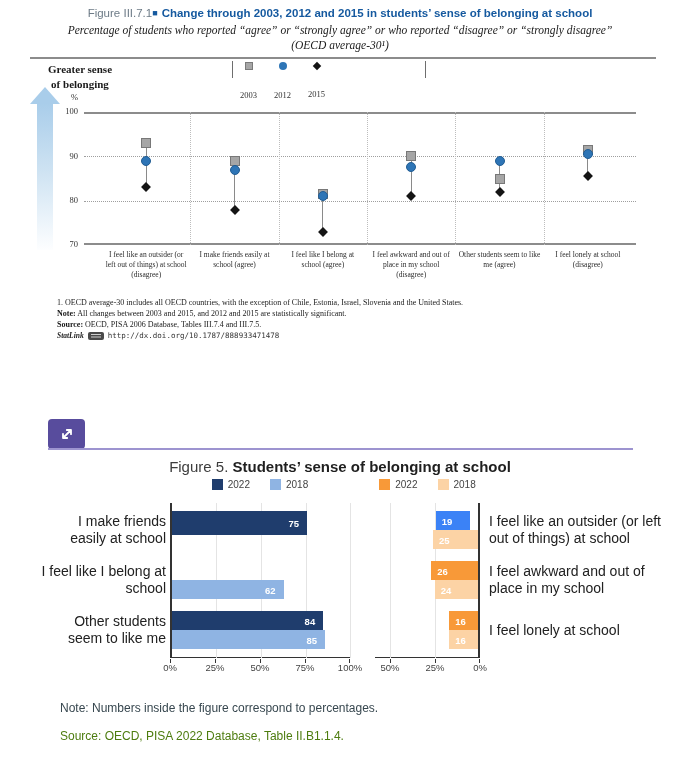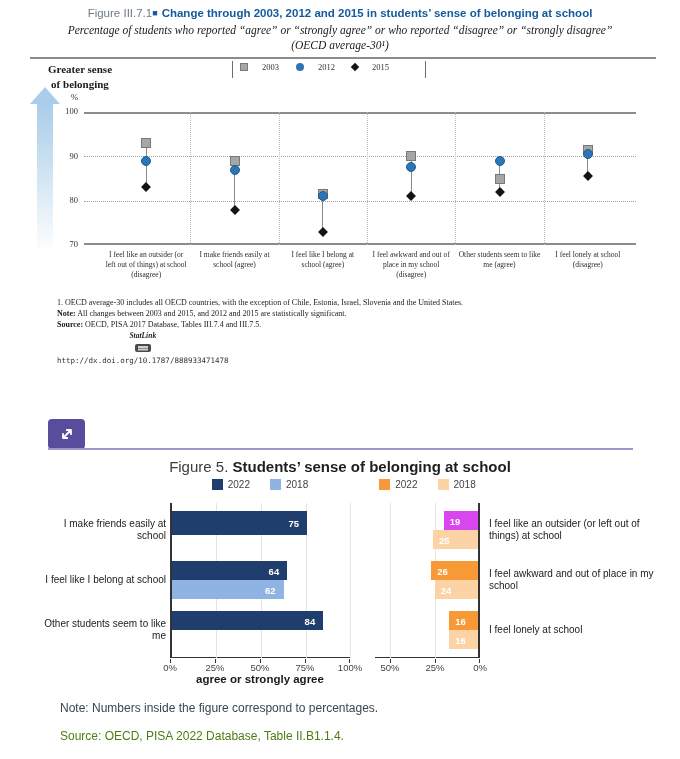--- a/index.html
+++ b/index.html
@@ -16,21 +16,21 @@
             font-family:"Liberation Serif","DejaVu Serif",serif; font-style:italic; font-size:11.5px; color:#1a1a1a; }
   .f1-sub2 { position:absolute; top:39px; left:0; width:680px; text-align:center;
              font-family:"Liberation Serif","DejaVu Serif",serif; font-style:italic; font-size:11.5px; color:#1a1a1a; }
   .f1-rule { position:absolute; top:57px; left:30px; width:626px; height:2px; background:#8c8c8c; }
   .f1-axis-note { position:absolute; top:62px; left:28px; width:104px; text-align:center;
                   font-family:"Liberation Serif","DejaVu Serif",serif; font-weight:bold; font-size:11px; color:#1a1a1a; line-height:1.35; }
   .f1-sep { position:absolute; top:61px; width:1px; height:17px; background:#6e6e6e; }
   .sep-l { left:232px; } .sep-r { left:425px; }
   .f1-legend { position:absolute; top:62px; left:240px; display:flex; align-items:center; gap:17px;
                font-family:"Liberation Serif","DejaVu Serif",serif; font-size:8.5px; color:#333; }
-  .lg-item { display:flex; align-items:center; gap:14px; }
+  .lg-item { display:flex; align-items:center; gap:20px;flex-direction:column; }
   .lg-sq { width:8px; height:8px; background:#a6a6a6; border:1px solid #7a7a7a; }
   .lg-ci { width:8px; height:8px; border-radius:50%; background:#2e75b6; }
   .lg-di { width:6px; height:6px; background:#141414; transform:rotate(45deg); }
 
   .arrow-head { position:absolute; left:30px; top:87px; width:0; height:0;
                 border-left:15px solid transparent; border-right:15px solid transparent; border-bottom:17px solid #a9cdea; }
   .arrow-body { position:absolute; left:37px; top:103px; width:16px; height:147px;
                 background:linear-gradient(180deg,#a9cdea 0%,#cde2f2 45%,#fdfeff 100%); }
 
   .ylab { position:absolute; left:46px; width:32px; text-align:right;
@@ -45,21 +45,21 @@
   .mk { position:absolute; }
   .mk-square { width:10px; height:10px; border:1px solid #787878; transform:translate(-50%,-50%); }
   .mk-circle { width:10px; height:10px; border-radius:50%; border:1px solid #225d93; transform:translate(-50%,-50%); }
   .mk-diamond { width:7px; height:7px; transform:translate(-50%,-50%) rotate(45deg); }
   #top-cats { position:absolute; left:102px; top:250px; width:530px; height:48px; }
   .top-cat { position:absolute; top:0; text-align:center; font-family:"Liberation Serif","DejaVu Serif",serif;
              font-size:7.5px; color:#2b2b2b; line-height:1.3; padding:0 3px; }
 
   .f1-notes { position:absolute; left:57px; top:297px; width:600px;
               font-family:"Liberation Serif","DejaVu Serif",serif; font-size:8px; color:#1a1a1a; line-height:11px; }
-  .statlink-row { position:absolute; left:57px; top:331px; display:flex; align-items:center; gap:4px;flex-direction:column; }
+  .statlink-row { position:absolute; left:57px; top:331px; display:flex; align-items:center; gap:4px; }
   .statlink-label { font-family:"Liberation Serif","DejaVu Serif",serif; font-weight:bold; font-style:italic; font-size:7.5px; color:#222; }
   .statlink-icon { width:16px; height:8px; background:#4a4a4a; border-radius:2px; position:relative; }
   .statlink-icon::after { content:""; position:absolute; left:3px; top:2px; width:10px; height:1.5px; background:#cfcfcf; box-shadow:0 2.5px 0 #cfcfcf; }
   .statlink-url { font-family:"DejaVu Sans Mono",monospace; font-size:7.5px; color:#333; text-decoration:none; }
 
   
   .caption { position:absolute; top:383px; left:0; width:680px; text-align:center;
              font-style:italic; font-size:11.5px; color:#1f1f1f; }
 
   
@@ -79,21 +79,21 @@
   .f5-plot { position:absolute; top:48px; height:155px; border-bottom:1.5px solid #333; }
   #plot-left { left:170px; width:180px; border-left:2px solid #333; }
   #plot-right { left:375px; width:105px; border-right:2px solid #333; }
   .vgrid { position:absolute; top:0; height:155px; width:1px; background:#e4e4e4; }
   .hbar { position:absolute; }
   .bar-val { position:absolute; top:50%; transform:translateY(-50%); color:#fff; font-size:9.5px; font-weight:600; }
   .plot-ltr .bar-val { right:8px; } .plot-rtl .bar-val { left:6px; }
   .bar-cats { position:absolute; top:48px; height:155px; }
   #cats-left { left:40px; width:126px; } #cats-right { left:489px; width:180px; }
   .bar-cat { position:absolute; display:flex; align-items:center; width:100%;
-             font-size:10px; color:#212121; line-height:1.2; }
+             font-size:14px; color:#212121; line-height:1.2; }
   .cat-right { justify-content:flex-end; text-align:right; }
   .cat-left { justify-content:flex-start; text-align:left; }
   .tick { position:absolute; top:207px; width:40px; text-align:center; font-size:9.5px; color:#444; }
   .tickmark { position:absolute; top:203.5px; width:1px; height:4px; background:#333; }
   .f5-xlabel { position:absolute; left:170px; width:180px; top:218px; text-align:center;
                font-size:11.5px; font-weight:600; color:#1a1a1a; }
 
   .bottom-note { position:absolute; left:60px; top:701px; font-size:12px; color:#37474f; }
   .bottom-source { position:absolute; left:60px; top:729px; font-size:12px; color:#4d7c0f; }
 </style>
@@ -182,21 +182,21 @@
         <div class="top-cat" style="left: 88.3333px; width: 88.3333px;">I make friends easily at school (agree)</div>
         <div class="top-cat" style="left: 176.667px; width: 88.3333px;">I feel like I belong at school (agree)</div>
         <div class="top-cat" style="left: 265px; width: 88.3333px;">I feel awkward and out of place in my school (disagree)</div>
         <div class="top-cat" style="left: 353.333px; width: 88.3333px;">Other students seem to like me (agree)</div>
         <div class="top-cat" style="left: 441.667px; width: 88.3333px;">I feel lonely at school (disagree)</div>
       </div>
 
     <div class="f1-notes">
       <div>1. OECD average-30 includes all OECD countries, with the exception of Chile, Estonia, Israel, Slovenia and the United States.</div>
       <div><b>Note:</b> <span>All changes between 2003 and 2015, and 2012 and 2015 are statistically significant.</span></div>
-      <div><b>Source:</b> <span>OECD, PISA 2017 Database, Tables III.7.4 and III.7.5.</span></div>
+      <div><b>Source:</b> <span>OECD, PISA 2006 Database, Tables III.7.4 and III.7.5.</span></div>
     </div>
     <div class="statlink-row">
       <span class="statlink-label">StatLink</span>
       <span class="statlink-icon"></span>
       <a class="statlink-url" href="#">http://dx.doi.org/10.1787/888933471478</a>
     </div>
   </section>
 
 
   <div class="expand-btn">
@@ -234,34 +234,34 @@
     </div>
 
     <div id="plot-left" class="f5-plot plot-ltr">
       <div class="vgrid" style="left:44px"></div>
       <div class="vgrid" style="left:89px"></div>
       <div class="vgrid" style="left:134px"></div>
       <div class="vgrid" style="left:178px"></div>
     <div class="hbar" style="top: 8px; height: 24px; width: 135px; background: rgb(31, 61, 109); left: 0px;">
           <span class="bar-val">75</span>
         </div>
-        <div class="hbar" style="top: 58px; height: 19px; width: 115.2px; background: rgb(31, 61, 109); left: 0px;">
-          <span class="bar-val">64</span>
-        </div>
         <div class="hbar" style="top: 77px; height: 19px; width: 111.6px; background: rgb(143, 180, 227); left: 0px;">
           <span class="bar-val">62</span>
         </div>
         <div class="hbar" style="top: 108px; height: 19px; width: 151.2px; background: rgb(31, 61, 109); left: 0px;">
           <span class="bar-val">84</span>
+        </div>
+        <div class="hbar" style="top: 127px; height: 19px; width: 153px; background: rgb(143, 180, 227); left: 0px;">
+          <span class="bar-val">85</span>
         </div>
       </div>
     <div id="plot-right" class="f5-plot plot-rtl">
       <div class="vgrid" style="left:15px"></div>
       <div class="vgrid" style="left:60px"></div>
-    <div class="hbar" style="top: 8px; height: 19px; width: 34.2px; background: #d946ef; right: 0px;">
+    <div class="hbar" style="top: 8px; height: 19px; width: 34.2px; background: #3b82f6; right: 8px;">
           <span class="bar-val">19</span>
         </div>
         <div class="hbar" style="top: 27px; height: 19px; width: 45px; background: rgb(252, 211, 165); right: 0px;">
           <span class="bar-val">25</span>
         </div>
         <div class="hbar" style="top: 58px; height: 19px; width: 46.8px; background: rgb(248, 153, 56); right: 0px;">
           <span class="bar-val">26</span>
         </div>
         <div class="hbar" style="top: 77px; height: 19px; width: 43.2px; background: rgb(252, 211, 165); right: 0px;">
           <span class="bar-val">24</span>
@@ -296,19 +296,18 @@
     <div class="tick" style="left:285px">75%</div>
     <div class="tick" style="left:330px">100%</div>
 
     <div class="tickmark" style="left:390px"></div>
     <div class="tickmark" style="left:435px"></div>
     <div class="tickmark" style="left:479px"></div>
     <div class="tick" style="left:370px">50%</div>
     <div class="tick" style="left:415px">25%</div>
     <div class="tick" style="left:460px">0%</div>
 
-    <div class="f5-xlabel">agree or strongly agree</div>
   </section>
 
   <div class="bottom-note">Note: Numbers inside the figure correspond to percentages.</div>
   <div class="bottom-source">Source: OECD, PISA 2022 Database, Table II.B1.1.4.</div>
 
 </div>
 
 </body></html>

